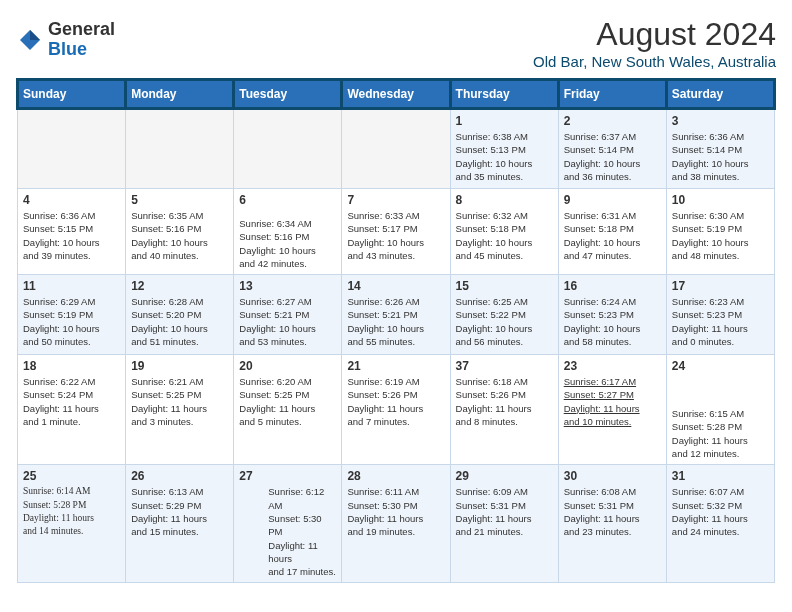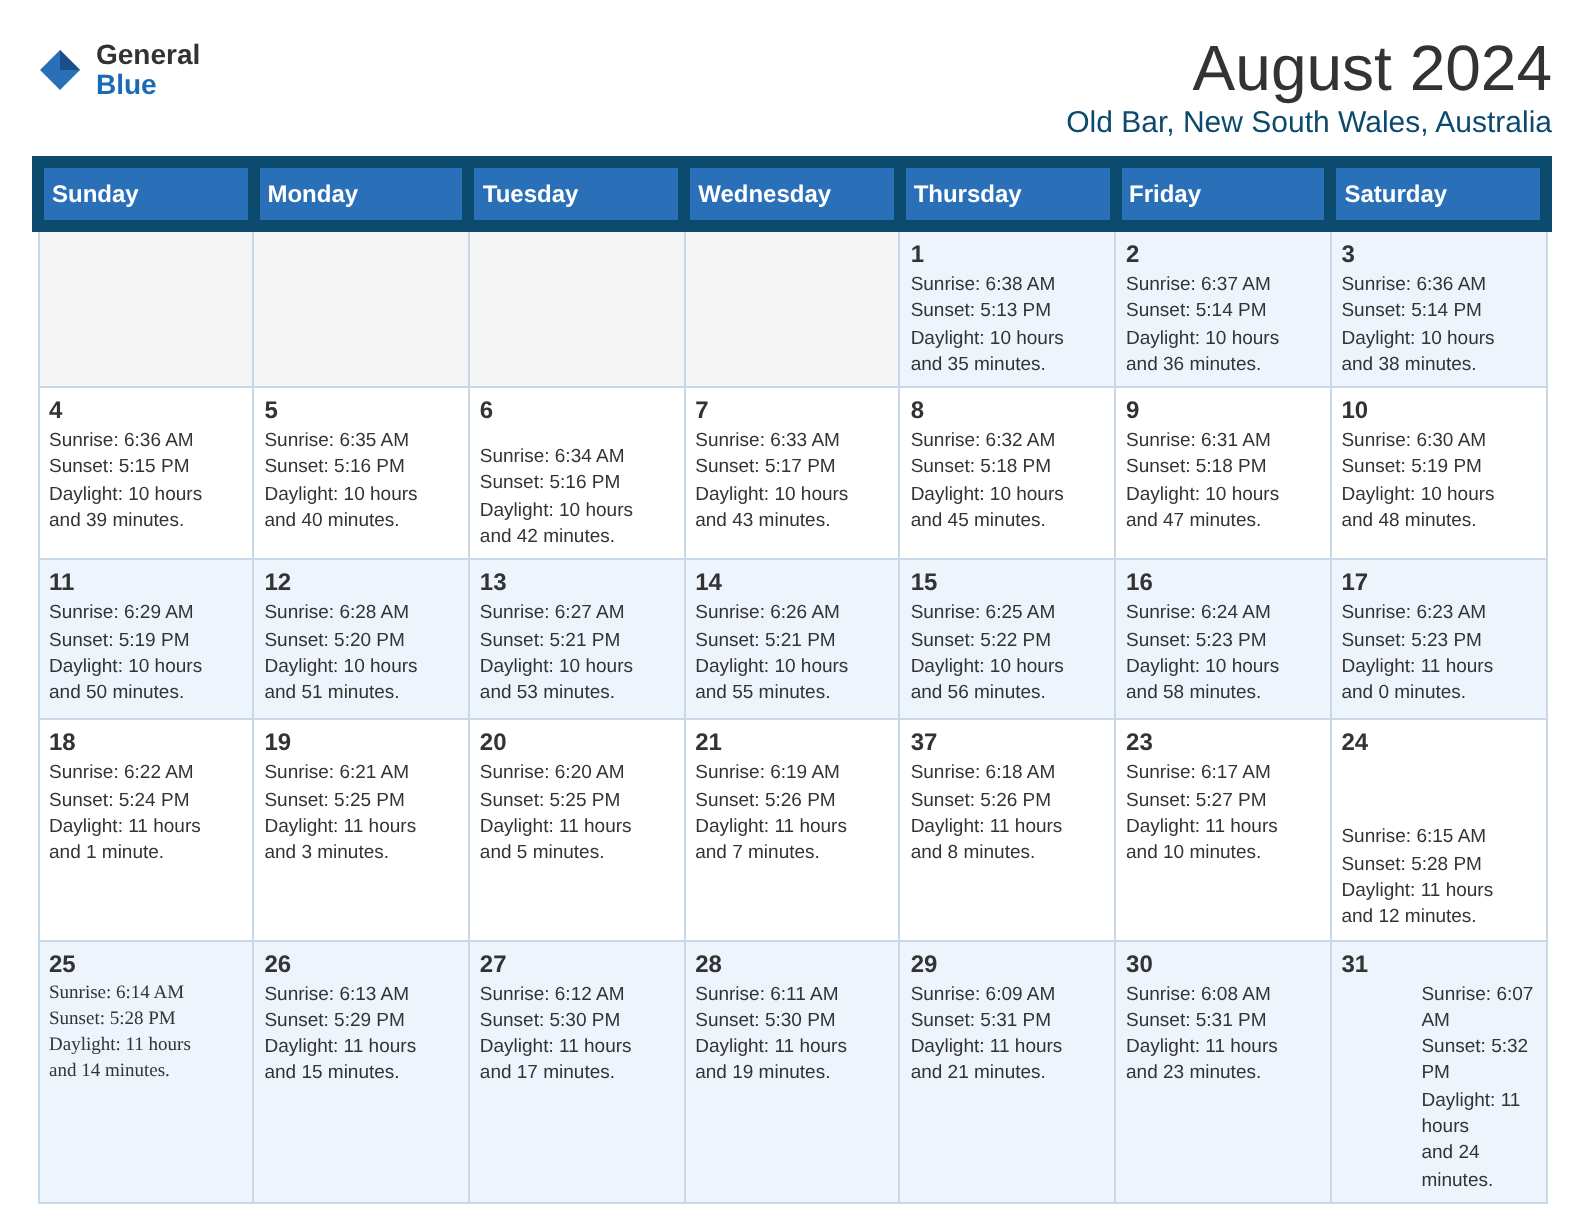--- a/index.html
+++ b/index.html
@@ -16,21 +16,21 @@
       justify-content: space-between;
       margin-bottom: 8px;
     }
     .logo {
       display: flex;
       align-items: center;
       gap: 4px;
       margin-top: 4px;
     }
     .logo-text {
-      font-size: 14px;
+      font-size: 18px;
       font-weight: bold;
       line-height: 1.1;
     }
     .logo-general { color: #333; }
     .logo-blue { color: #1a6bb5; }
     .logo-icon {
       width: 28px;
       height: 28px;
     }
     .title-block {
@@ -49,21 +49,21 @@
       width: 100%;
       border-collapse: collapse;
     }
     thead tr th {
       background: #2970b8;
       color: #fff;
       font-size: 12px;
       font-weight: bold;
       padding: 6px 4px;
       text-align: left;
-      border: 6px solid #0c4a6e;
+      border: 3px solid #0c4a6e;
     }
     tbody tr td {
       vertical-align: top;
       border: 1px solid #c8d8e8;
       padding: 4px 5px;
       font-size: 10px;
       color: #333;
       background: #fff;
       width: 14.28%;
       min-height: 80px;
@@ -284,21 +284,21 @@
         </td>
         <td>
           <span class="day-num">37</span>
           <div class="day-info" style="white-space: pre-line;">Sunrise: 6:18 AM
 Sunset: 5:26 PM
 Daylight: 11 hours
 and 8 minutes.</div>
         </td>
         <td>
           <span class="day-num">23</span>
-          <div class="day-info" style="white-space: pre-line;">Sunrise: 6:17 AM
+          <div class="day-info" style="white-space: pre-line; text-decoration: underline;">Sunrise: 6:17 AM
 Sunset: 5:27 PM
 Daylight: 11 hours
 and 10 minutes.</div>
         </td>
         <td>
           <span class="day-num">24</span>
           <div class="day-info" style="white-space: pre-line; margin-top: 34px;">Sunrise: 6:15 AM
 Sunset: 5:28 PM
 Daylight: 11 hours
 and 12 minutes.</div>
@@ -314,21 +314,21 @@
         </td>
         <td>
           <span class="day-num">26</span>
           <div class="day-info" style="white-space: pre-line;">Sunrise: 6:13 AM
 Sunset: 5:29 PM
 Daylight: 11 hours
 and 15 minutes.</div>
         </td>
         <td>
           <span class="day-num">27</span>
-          <div class="day-info" style="white-space: pre-line;">Sunrise: 6:12 AM
+          <div class="day-info" style="white-space: pre-line; margin-left: 29px;">Sunrise: 6:12 AM
 Sunset: 5:30 PM
 Daylight: 11 hours
 and 17 minutes.</div>
         </td>
         <td>
           <span class="day-num">28</span>
           <div class="day-info" style="white-space: pre-line;">Sunrise: 6:11 AM
 Sunset: 5:30 PM
 Daylight: 11 hours
 and 19 minutes.</div>
@@ -342,20 +342,20 @@
         </td>
         <td>
           <span class="day-num">30</span>
           <div class="day-info" style="white-space: pre-line;">Sunrise: 6:08 AM
 Sunset: 5:31 PM
 Daylight: 11 hours
 and 23 minutes.</div>
         </td>
         <td>
           <span class="day-num">31</span>
-          <div class="day-info" style="white-space: pre-line; margin-left: 40px;">Sunrise: 6:07 AM
+          <div class="day-info" style="white-space: pre-line;">Sunrise: 6:07 AM
 Sunset: 5:32 PM
 Daylight: 11 hours
 and 24 minutes.</div>
         </td>
       </tr>
     </tbody>
 </table>
 
 </body></html>

